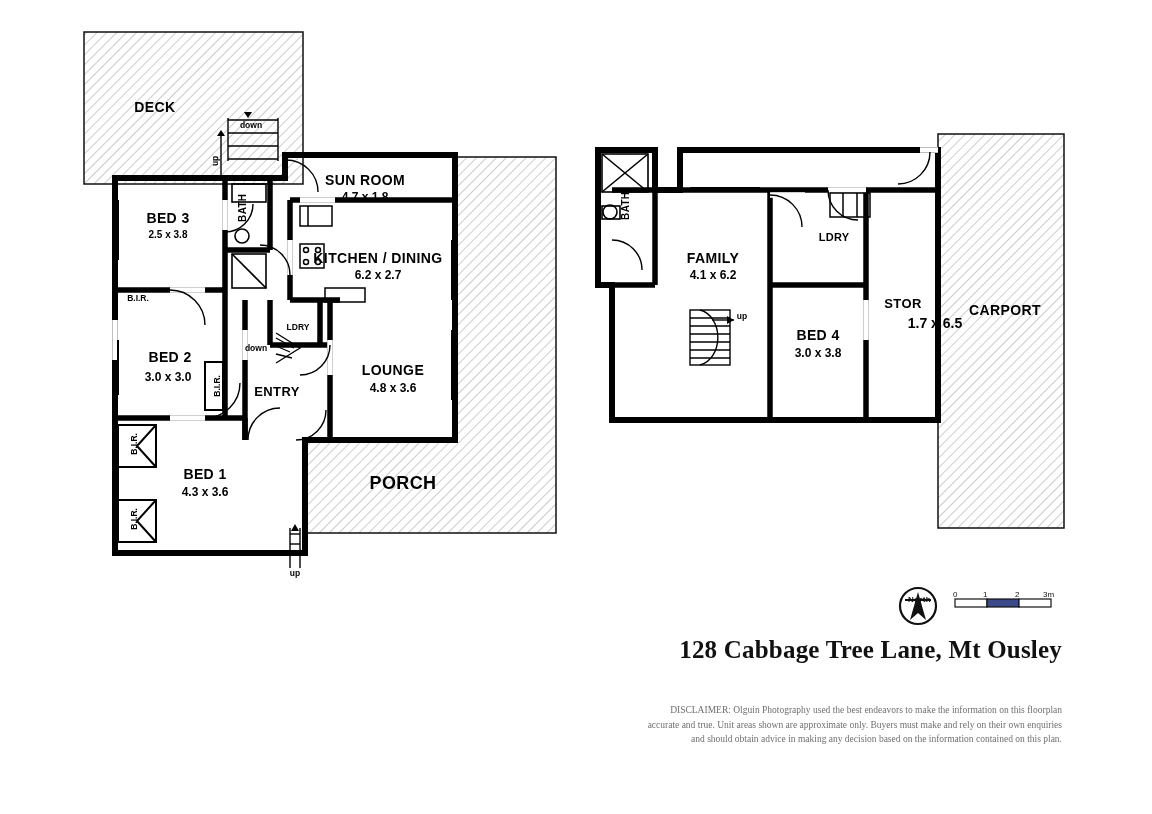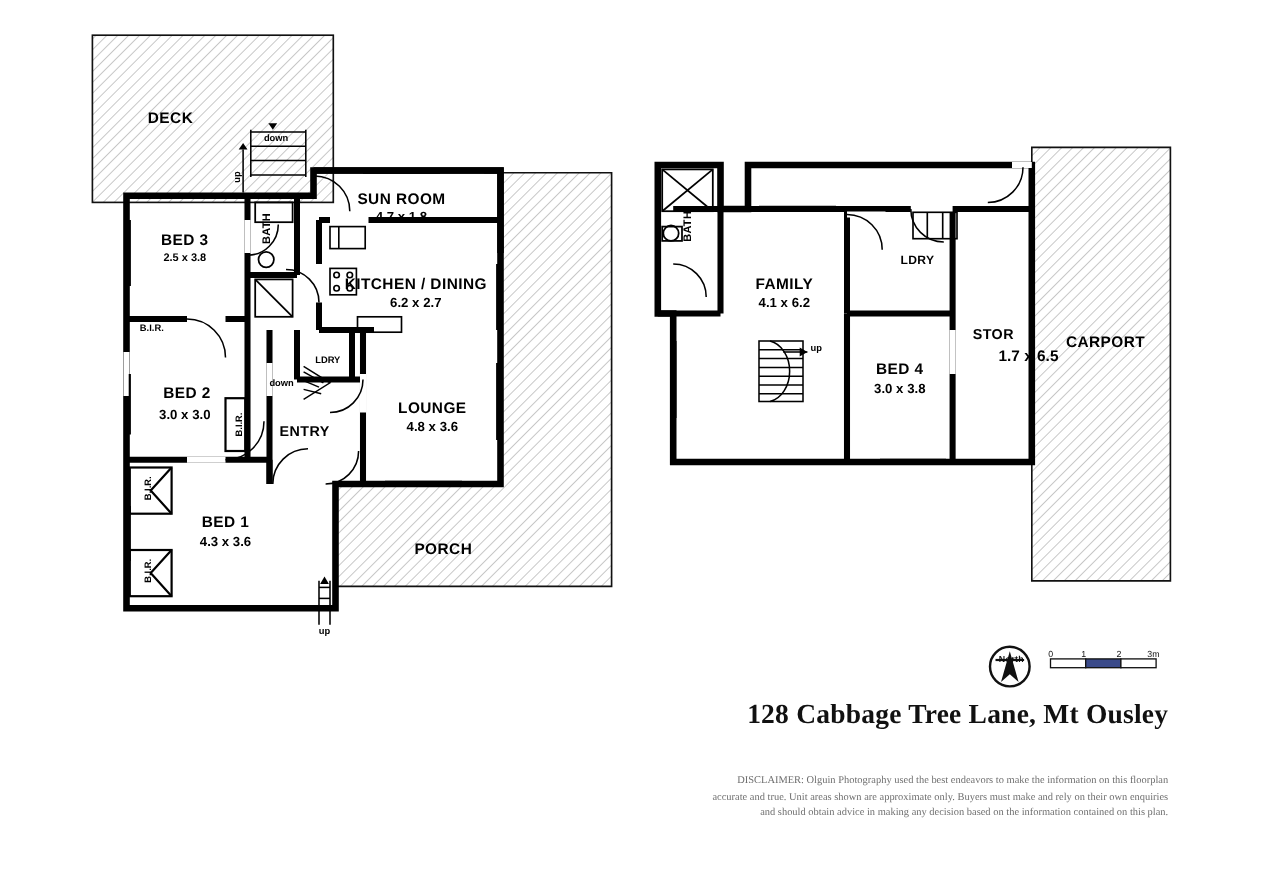--- a/index.html
+++ b/index.html
@@ -329,21 +329,21 @@
 <div class="lbl room-dim" style="left:118px; top:371px; width:100px; font-size:12px;">3.0 x 3.0</div>
 
 <div class="lbl room-name" style="left:335px; top:362px; width:116px; font-size:14px;">LOUNGE</div>
 <div class="lbl room-dim" style="left:335px; top:382px; width:116px; font-size:12px;">4.8 x 3.6</div>
 
 <div class="lbl room-name" style="left:228px; top:385px; width:98px; font-size:13px;">ENTRY</div>
 
 <div class="lbl room-name" style="left:155px; top:466px; width:100px; font-size:14px;">BED 1</div>
 <div class="lbl room-dim" style="left:155px; top:486px; width:100px; font-size:12px;">4.3 x 3.6</div>
 
-<div class="lbl room-name" style="left:338px; top:491px; width:130px; font-size:14px;">PORCH</div>
+<div class="lbl room-name" style="left:338px; top:473px; width:130px; font-size:18px;">PORCH</div>
 
 <div class="lbl tiny" style="left:110px; top:294px; width:56px;">B.I.R.</div>
 <div class="lbl tiny vert" style="left:190px; top:381px; width:56px;">B.I.R.</div>
 <div class="lbl tiny vert" style="left:107px; top:439px; width:56px;">B.I.R.</div>
 <div class="lbl tiny vert" style="left:107px; top:514px; width:56px;">B.I.R.</div>
 
 <div class="lbl tiny vert" style="left:201px; top:156px; width:30px;">up</div>
 <div class="lbl tiny" style="left:231px; top:121px; width:40px;">down</div>
 <div class="lbl tiny" style="left:236px; top:344px; width:40px;">down</div>
 <div class="lbl tiny" style="left:276px; top:569px; width:38px;">up</div>

